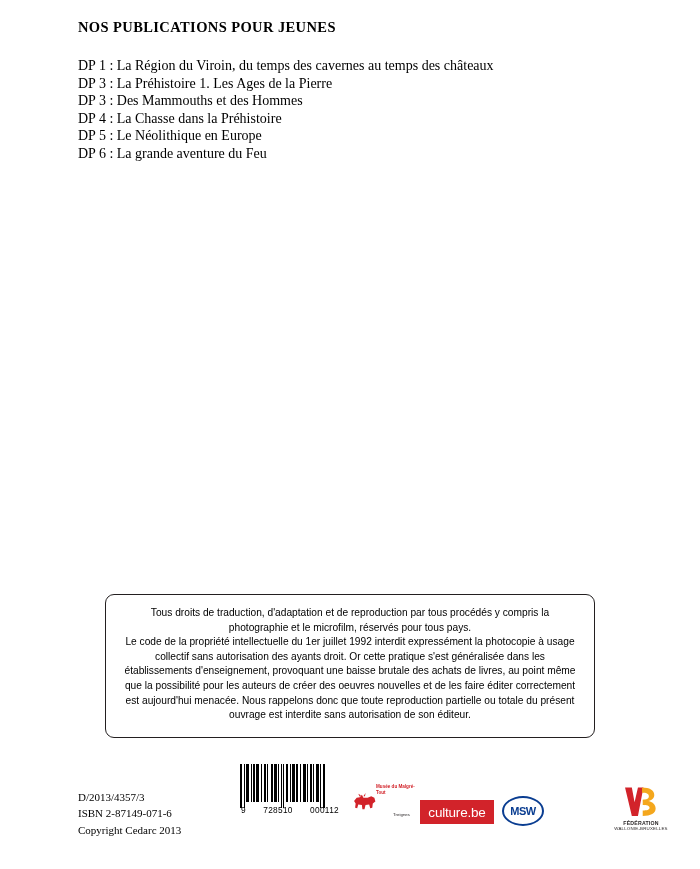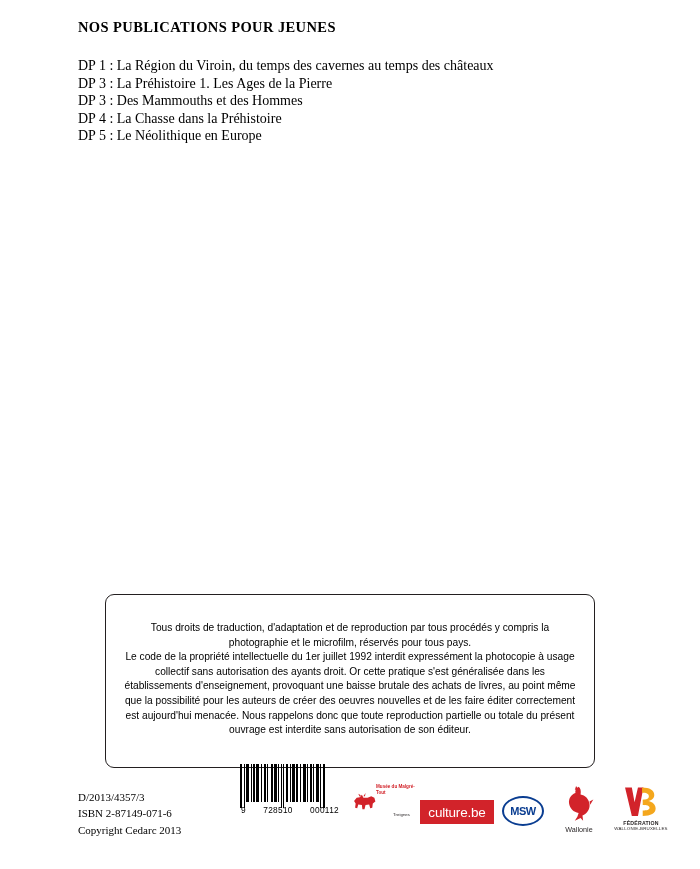--- a/index.html
+++ b/index.html
@@ -44,25 +44,25 @@
     line-height: 17.6px;
     white-space: nowrap;
   }
 
   
   .legal-box {
     position: absolute;
     left: 105px;
     top: 594px;
     width: 490px;
-    height: 174px;
+    height: 144px;
     border: 1px solid #231f20;
     border-radius: 9px;
     box-sizing: border-box;
-    padding: 26px 17px 8px 17px;
+    padding: 11px 17px 8px 17px;
   }
   .legal-text {
     font-family: "Liberation Sans", sans-serif;
     font-size: 10.2px;
     line-height: 14.6px;
     text-align: center;
   }
   .legal-para {
     margin: 0;
   }
@@ -260,20 +260,21 @@
 <div class="page">
 
   <div class="pub-title">NOS PUBLICATIONS POUR JEUNES</div>
 
   <div class="pub-list">
     <div class="pub-item">DP 1 : La Région du Viroin, du temps des cavernes au temps des châteaux</div>
     <div class="pub-item">DP 3 : La Préhistoire 1. Les Ages de la Pierre</div>
     <div class="pub-item">DP 3 : Des Mammouths et des Hommes</div>
     <div class="pub-item">DP 4 : La Chasse dans la Préhistoire</div>
     <div class="pub-item">DP 5 : Le Néolithique en Europe</div>
+    <div class="pub-item">DP 6 : La grande aventure du Feu</div>
   </div>
 
   <div class="legal-box">
     <div class="legal-text">
       <p class="legal-para">Tous droits de traduction, d'adaptation et de reproduction par tous procédés y compris la photographie et le microfilm, réservés pour tous pays.</p>
       <p class="legal-para">Le code de la propriété intellectuelle du 1er juillet  1992 interdit expressément la photocopie à usage collectif sans autorisation des ayants droit. Or cette pratique s'est généralisée dans les établissements d'enseignement, provoquant une baisse brutale des achats de livres, au point même que la possibilité pour les auteurs de créer des oeuvres nouvelles et de les faire éditer correctement est aujourd'hui menacée. Nous rappelons donc que toute reproduction partielle ou totale du présent ouvrage est interdite sans autorisation de son éditeur.</p>
     </div>
   </div>
 
   <div class="imprint">
@@ -360,28 +361,20 @@
         <span class="culture-txt">culture.be</span>
       </div>
     </div>
 
     <div class="logo logo-msw">
       <div class="msw-circle">
         <span class="msw-txt">MSW</span>
       </div>
     </div>
 
-    <div class="logo logo-wallonie">
-      <svg class="rooster" viewBox="0 0 100 120">
-        <path d="M52 6 C44 10 40 18 42 26 C30 30 20 42 22 58 C24 74 36 86 52 88 L48 100 L40 112 L58 104 L66 112 L64 96 C78 90 88 76 86 60 C84 44 72 32 58 30 C60 20 58 10 52 6 Z" fill="#d2232a"></path>
-        <path d="M44 4 L40 16 L50 12 Z" fill="#d2232a"></path>
-        <path d="M86 52 L98 46 L88 62 Z" fill="#d2232a"></path>
-      </svg>
-      <div class="wallonie-txt">Wallonie</div>
-    </div>
 
     <div class="logo logo-fwb">
       <svg class="fwb-mark" viewBox="0 0 100 100">
         <path d="M6 10 L26 10 L34 54 L44 10 L60 10 L44 94 L26 94 Z" fill="#d2232a"></path>
         <path d="M56 10 C78 10 92 18 92 32 C92 42 84 48 74 50 C86 52 96 60 96 72 C96 86 82 94 58 94 L58 78 C70 78 78 76 78 70 C78 64 70 62 58 62 L58 46 C68 46 76 44 76 36 C76 28 68 26 56 26 Z" fill="#f4a71d"></path>
       </svg>
       <div class="fwb-txt1">FÉDÉRATION</div>
       <div class="fwb-txt2">WALLONIE-BRUXELLES</div>
     </div>
 

